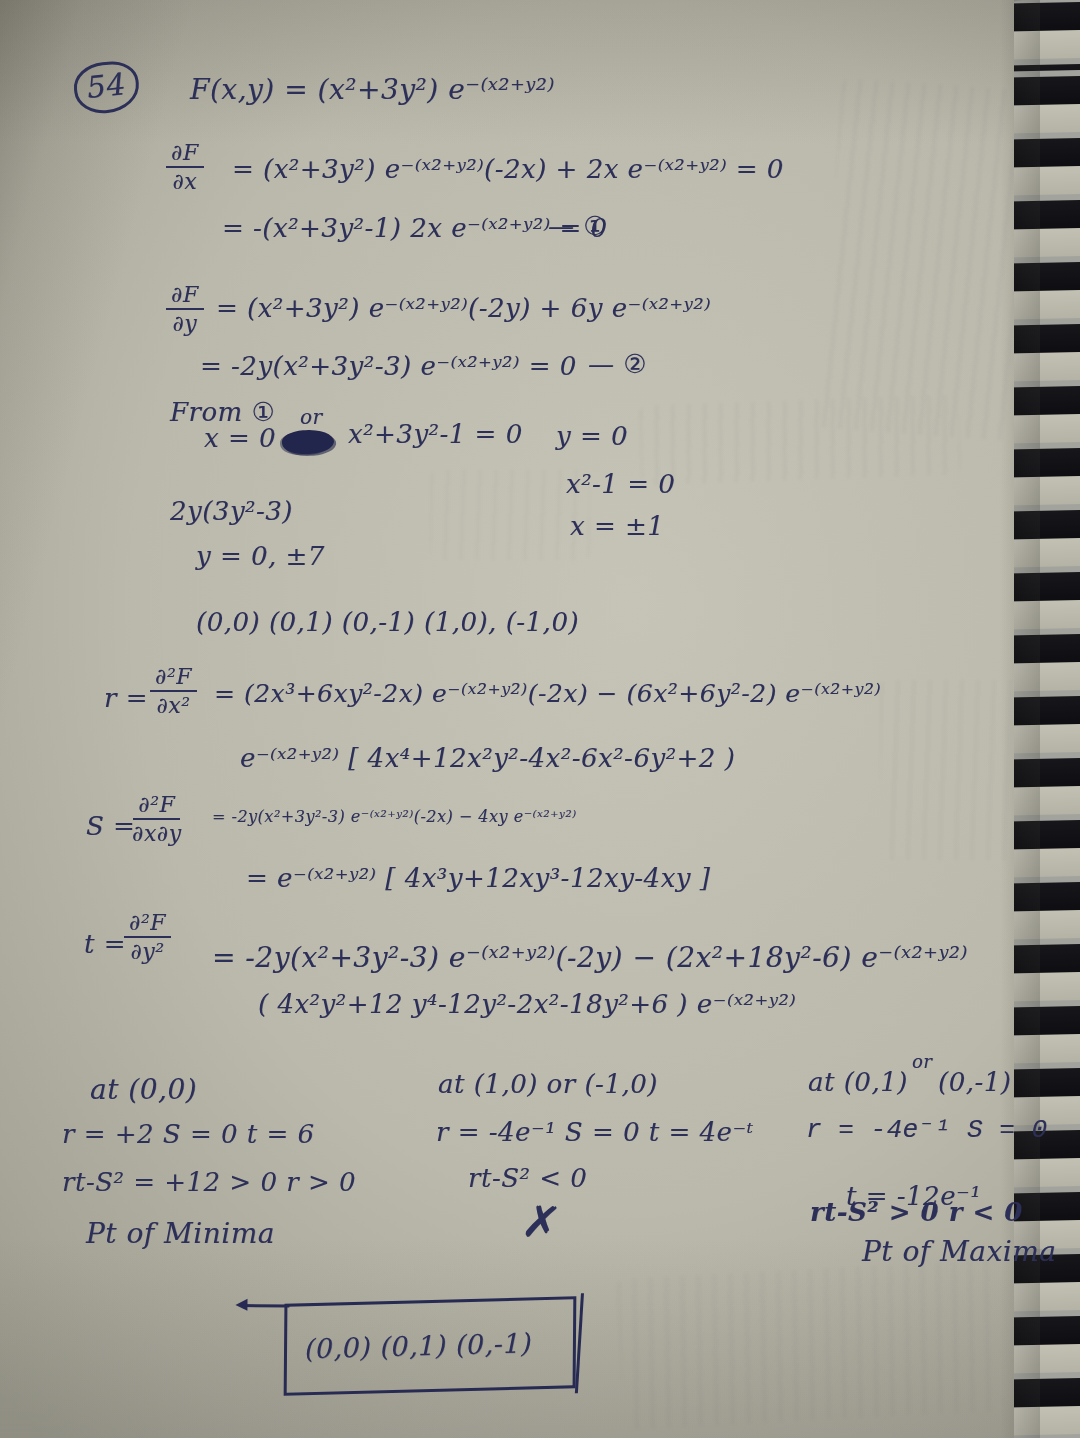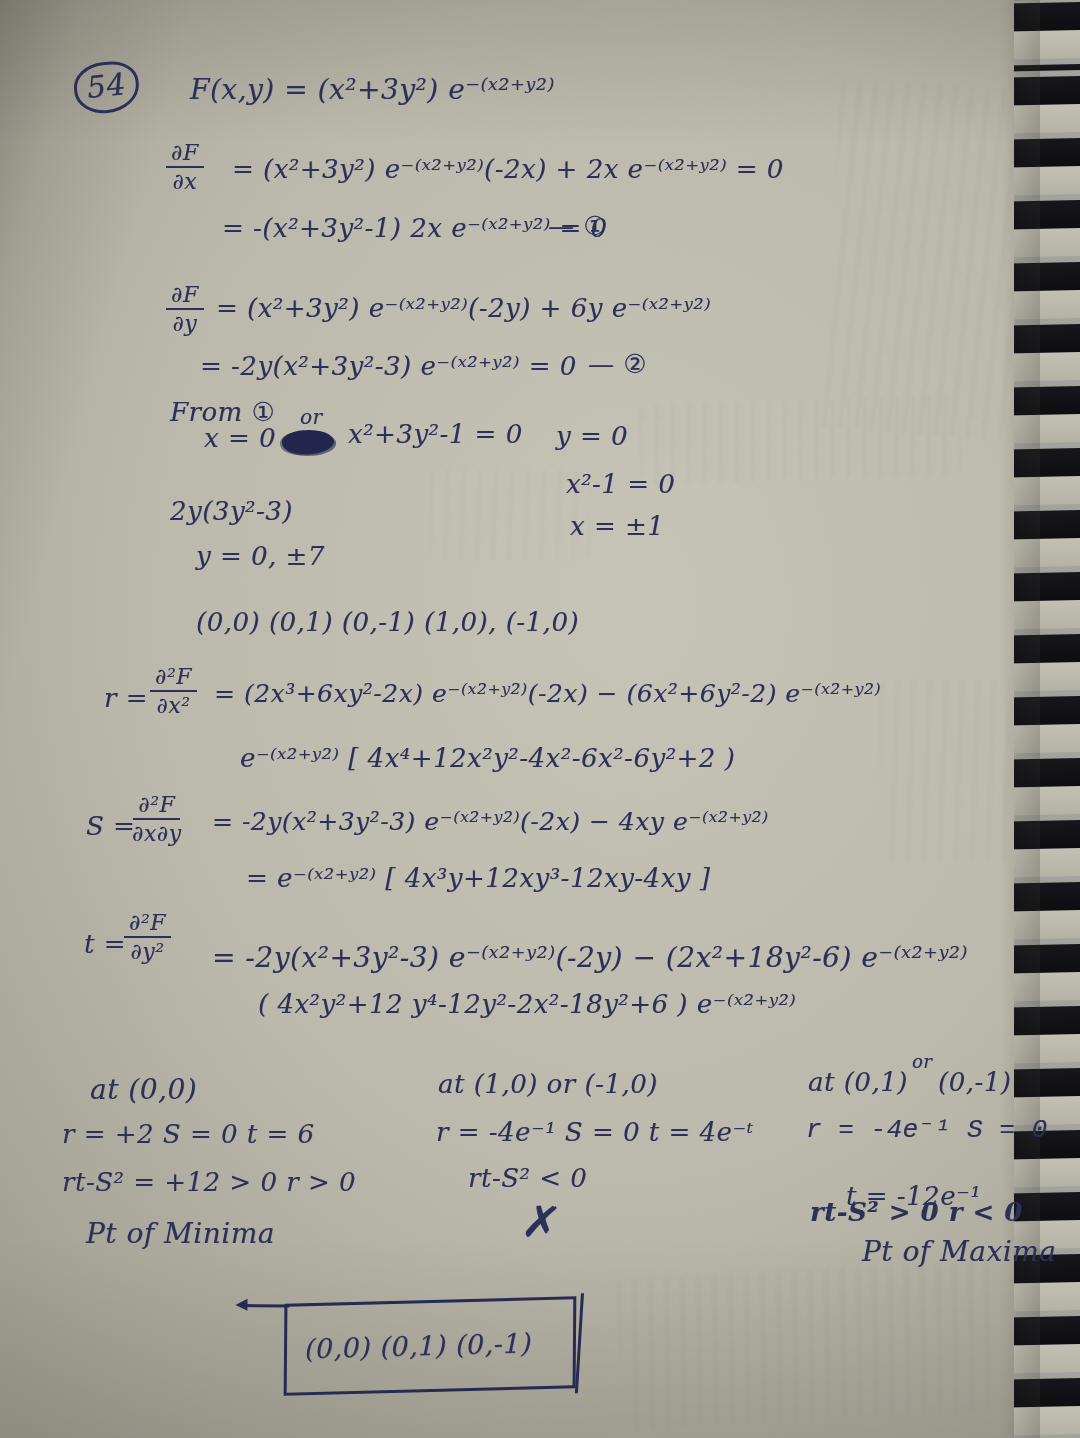--- a/index.html
+++ b/index.html
@@ -146,21 +146,21 @@
 <div class="line ink" style="left:214px;top:680px;font-size:25px;">= (2x³+6xy²-2x) e⁻⁽ˣ²⁺ʸ²⁾(-2x) − (6x²+6y²-2) e⁻⁽ˣ²⁺ʸ²⁾</div>
 <div class="line ink" style="left:240px;top:744px;">e⁻⁽ˣ²⁺ʸ²⁾ [ 4x⁴+12x²y²-4x²-6x²-6y²+2 )</div>
 
 <div class="line ink" style="left:86px;top:812px;">S =</div>
 <div class="line ink" style="left:132px;top:792px;">
   <span class="frac">
     <span class="num">∂²F</span>
     <span class="den">∂x∂y</span>
   </span>
 </div>
-<div class="line ink" style="left:212px;top:808px;font-size:25px;">= -2y(x²+3y²-3) e⁻⁽ˣ²⁺ʸ²⁾(-2x) − 4xy e⁻⁽ˣ²⁺ʸ²⁾</div>
+<div class="line ink" style="left:212px;top:808px;font-size:16px;">= -2y(x²+3y²-3) e⁻⁽ˣ²⁺ʸ²⁾(-2x) − 4xy e⁻⁽ˣ²⁺ʸ²⁾</div>
 <div class="line ink" style="left:246px;top:864px;">= e⁻⁽ˣ²⁺ʸ²⁾ [ 4x³y+12xy³-12xy-4xy ]</div>
 
 <div class="line ink" style="left:84px;top:930px;">t =</div>
 <div class="line ink" style="left:124px;top:910px;">
   <span class="frac">
     <span class="num">∂²F</span>
     <span class="den">∂y²</span>
   </span>
 </div>
 <div class="line ink" style="left:212px;top:926px;font-size:28px;margin-top:16px;">= -2y(x²+3y²-3) e⁻⁽ˣ²⁺ʸ²⁾(-2y) − (2x²+18y²-6) e⁻⁽ˣ²⁺ʸ²⁾</div>

